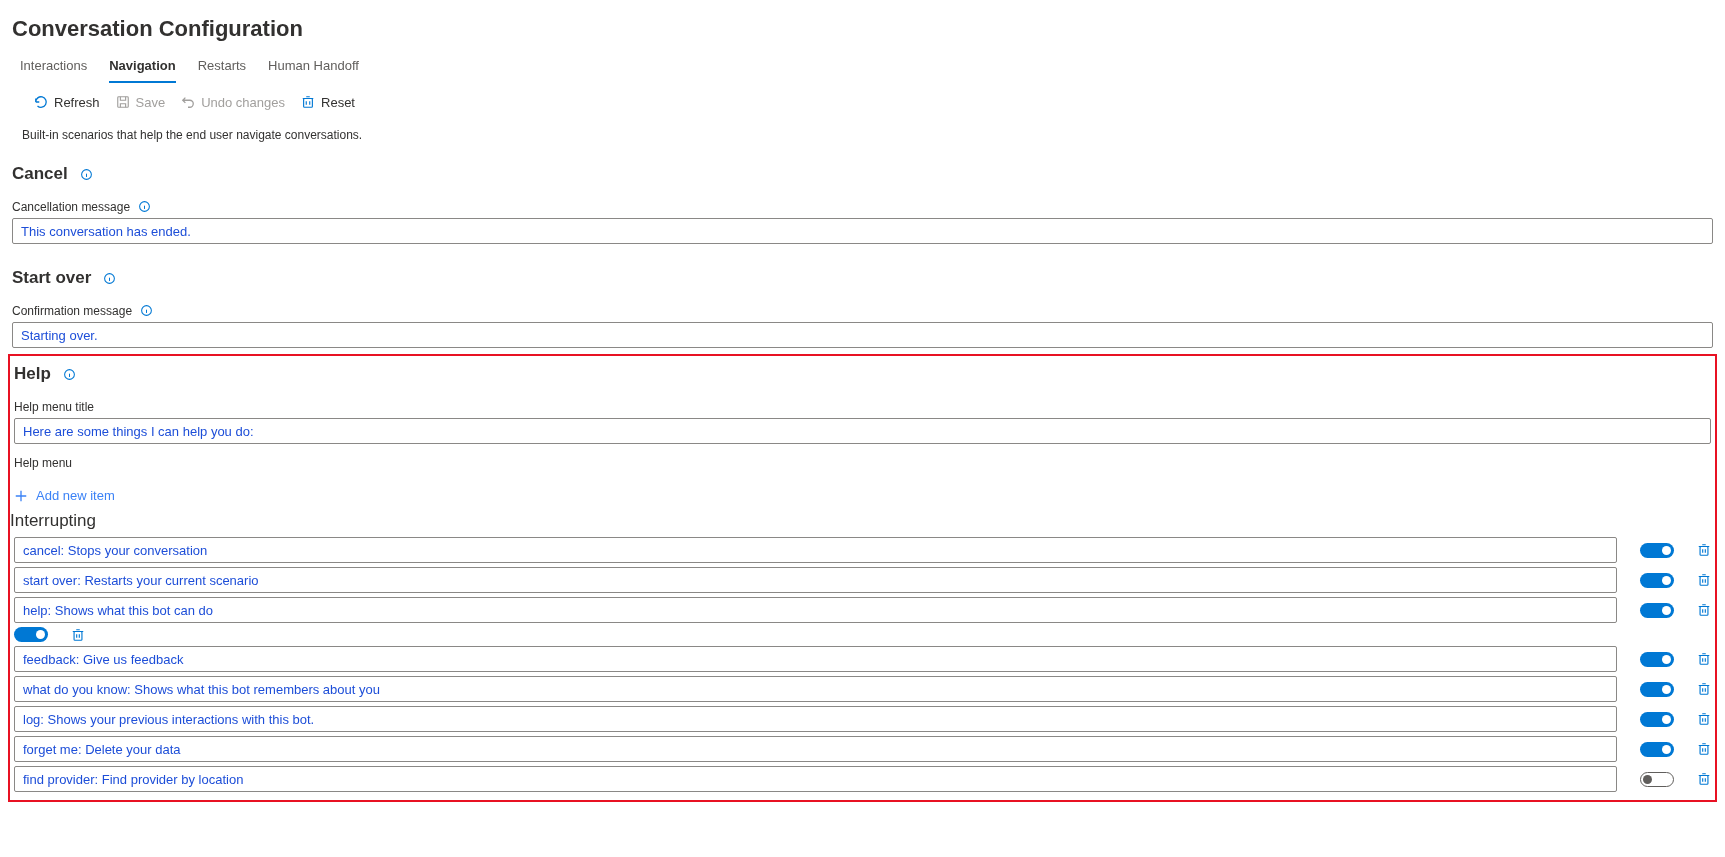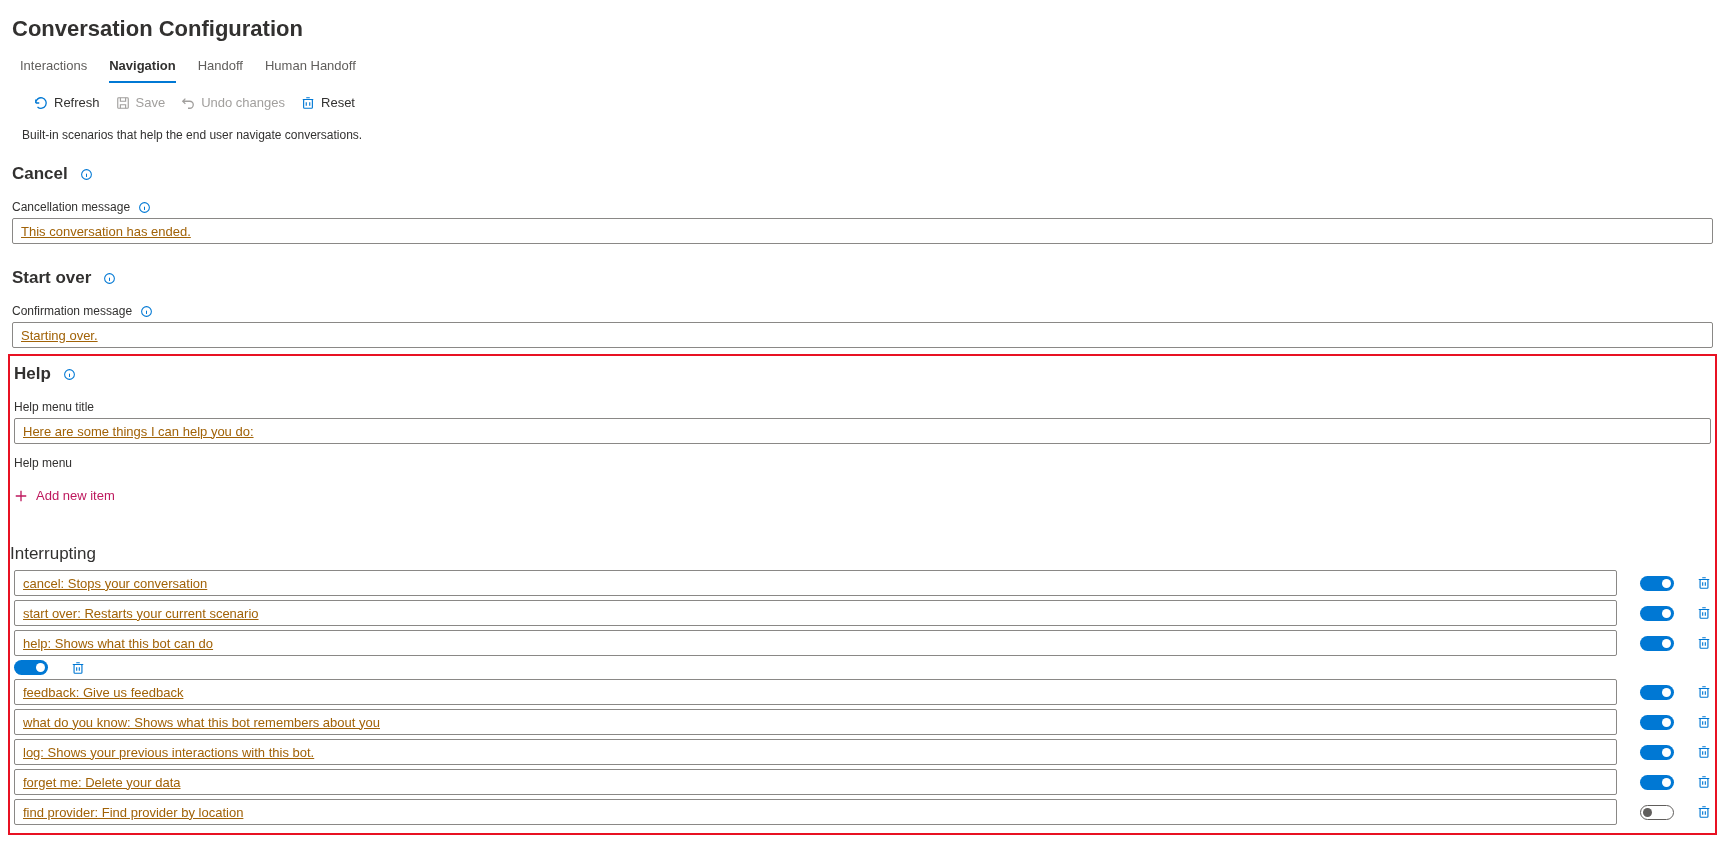--- a/index.html
+++ b/index.html
@@ -2,31 +2,31 @@
 <html><head>
 <meta charset="utf-8">
 <style>
 * { box-sizing: border-box; margin: 0; padding: 0; }
 body { font-family: "Segoe UI", Arial, sans-serif; color: #323130; background: #fff; padding: 8px; font-size: 13px; }
 h1.page-title { font-size: 22px; font-weight: 700; margin: 8px 4px 16px; }
 .tabs { display: flex; gap: 22px; padding: 0 12px 6px; border-bottom: none; margin-bottom: 6px; }
 .tab { font-size: 13px; color: #605e5c; padding-bottom: 8px; cursor: pointer; }
 .tab.active { color: #323130; font-weight: 600; border-bottom: 2px solid #0078d4; }
 .toolbar { display: flex; gap: 16px; padding-left: 26px; margin-bottom: 18px; align-items: center; }
-.tool { display: inline-flex; align-items: center; gap: 6px; font-size: 13px; cursor: pointer; color: #323130; }
+.tool { display: inline-flex; gap: 6px; font-size: 13px; cursor: pointer; color: #323130; }
 .tool.disabled { color: #a19f9d; cursor: default; }
 .tool svg { width: 14px; height: 14px; }
 .description { font-size: 12px; color: #323130; margin: 0 14px 22px; }
 .section-header { display: flex; align-items: center; gap: 12px; font-size: 17px; font-weight: 700; margin: 4px 4px 16px; }
 .info-icon { width: 13px; height: 13px; color: #0078d4; display: inline-flex; }
-.field-label { display: flex; align-items: flex-end; gap: 8px; font-size: 12px; font-weight: 400; color: #323130; margin: 0 4px 4px; }
-input.text-field { width: calc(100% - 8px); margin: 0 4px; padding: 4px 8px; font-size: 13px; border: 1px solid #8a8886; border-radius: 2px; height: 26px; font-family: inherit; color: #a16207; text-decoration: underline; }
+.field-label { display: flex; align-items: flex-start; gap: 8px; font-size: 12px; font-weight: 400; color: #323130; margin: 0 4px 4px; }
+input.text-field { width: calc(100% - 8px); margin: 0 4px; padding: 4px 8px; font-size: 13px; border: 1px solid #8a8886; border-radius: 2px; height: 26px; font-family: inherit; color: #1d4ed8; }
 .section-gap { height: 20px; }
 .highlight-box { border: 2px solid #e81123; padding: 4px 0 6px; margin-top: 6px; }
-.add-item { display: inline-flex; align-items: flex-end; gap: 8px; color: #be185d; font-size: 13px; cursor: pointer; margin: 14px 4px 41px; }
+.add-item { display: inline-flex; align-items: flex-end; gap: 8px; color: #3b82f6; font-size: 13px; cursor: pointer; margin: 14px 4px 8px; }
 .add-item svg { width: 14px; height: 14px; }
 .interrupt-header { text-align: left; font-size: 17px; padding-right: 16px; margin-bottom: 4px; }
 .menu-row { display: flex; align-items: center; gap: 23px; padding: 2px 4px; }
 .menu-row input.text-field { flex: 1; margin: 0; }
 .toggle { position: relative; width: 34px; height: 15px; border-radius: 10px; cursor: pointer; flex-shrink: 0; }
 .toggle.on { background: #0078d4; }
 .toggle.off { background: #fff; border: 1px solid #605e5c; }
 .toggle::after { content: ""; position: absolute; width: 9px; height: 9px; border-radius: 50%; top: 3px; }
 .toggle.on::after { background: #fff; right: 3px; }
 .toggle.off::after { background: #605e5c; left: 2px; top: 2px; }
@@ -35,21 +35,21 @@
 </head>
 <body>
 
 
 
 <h1 class="page-title">Conversation Configuration</h1>
 
 <div class="tabs">
   <div class="tab">Interactions</div>
   <div class="tab active">Navigation</div>
-  <div class="tab">Handoff</div>
+  <div class="tab">Restarts</div>
   <div class="tab">Human Handoff</div>
 </div>
 
 <div class="toolbar">
   <span class="tool">
     <svg viewBox="0 0 16 16" fill="none" stroke="#0078d4" stroke-width="1.5">
         <path d="M2 8a6 6 0 1 1 2 4.5M2 8V4M2 8h4"></path>
       </svg>
     <span>Refresh</span>
   </span>

